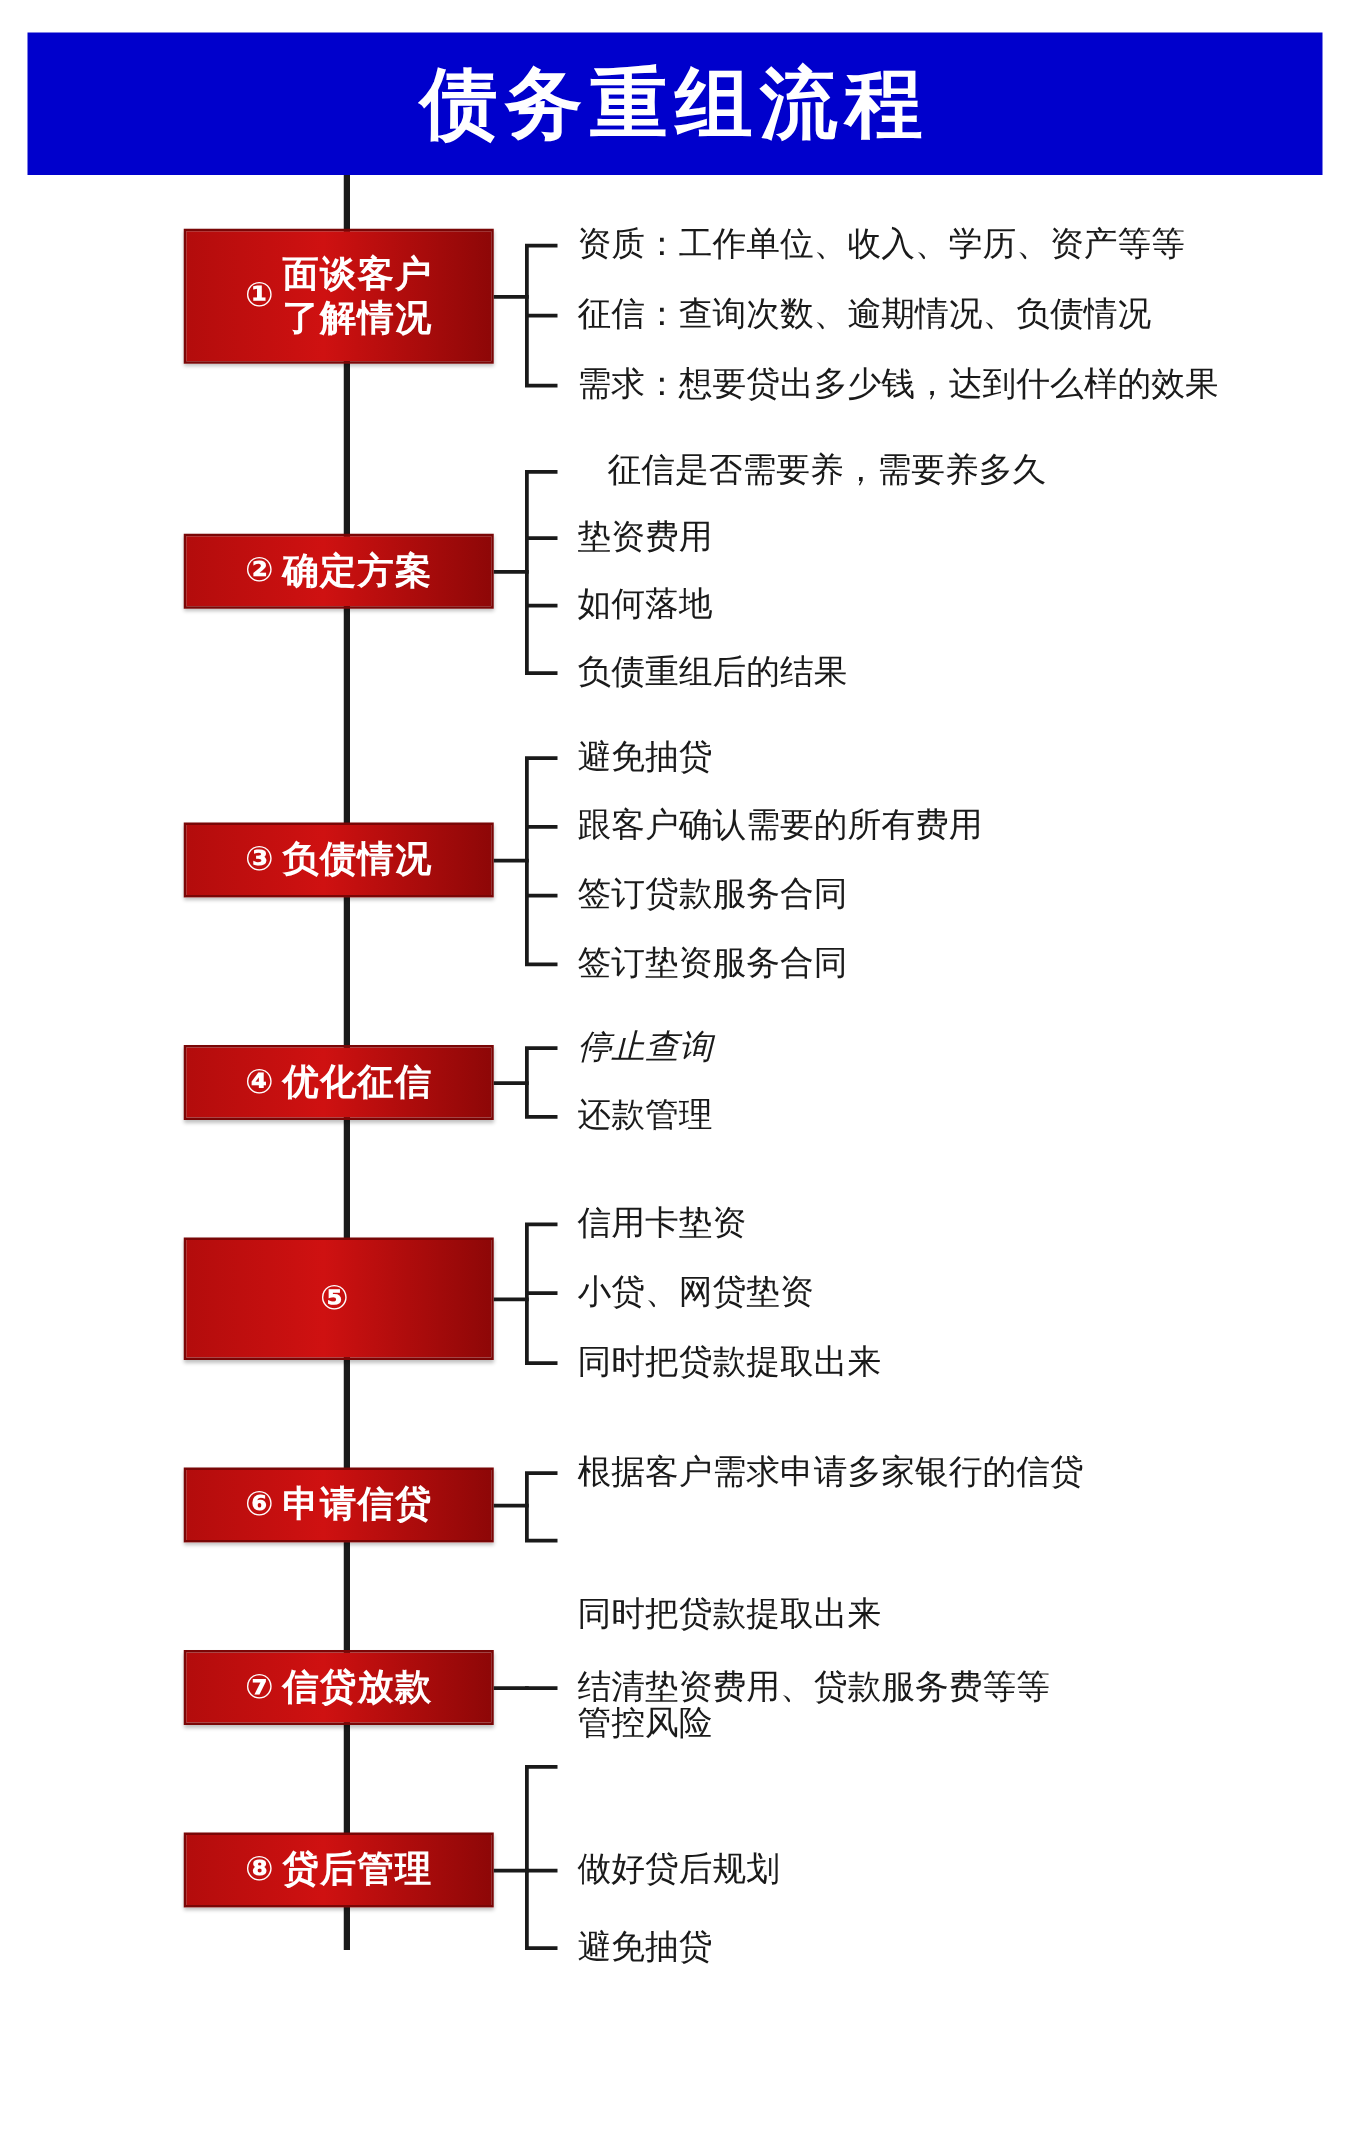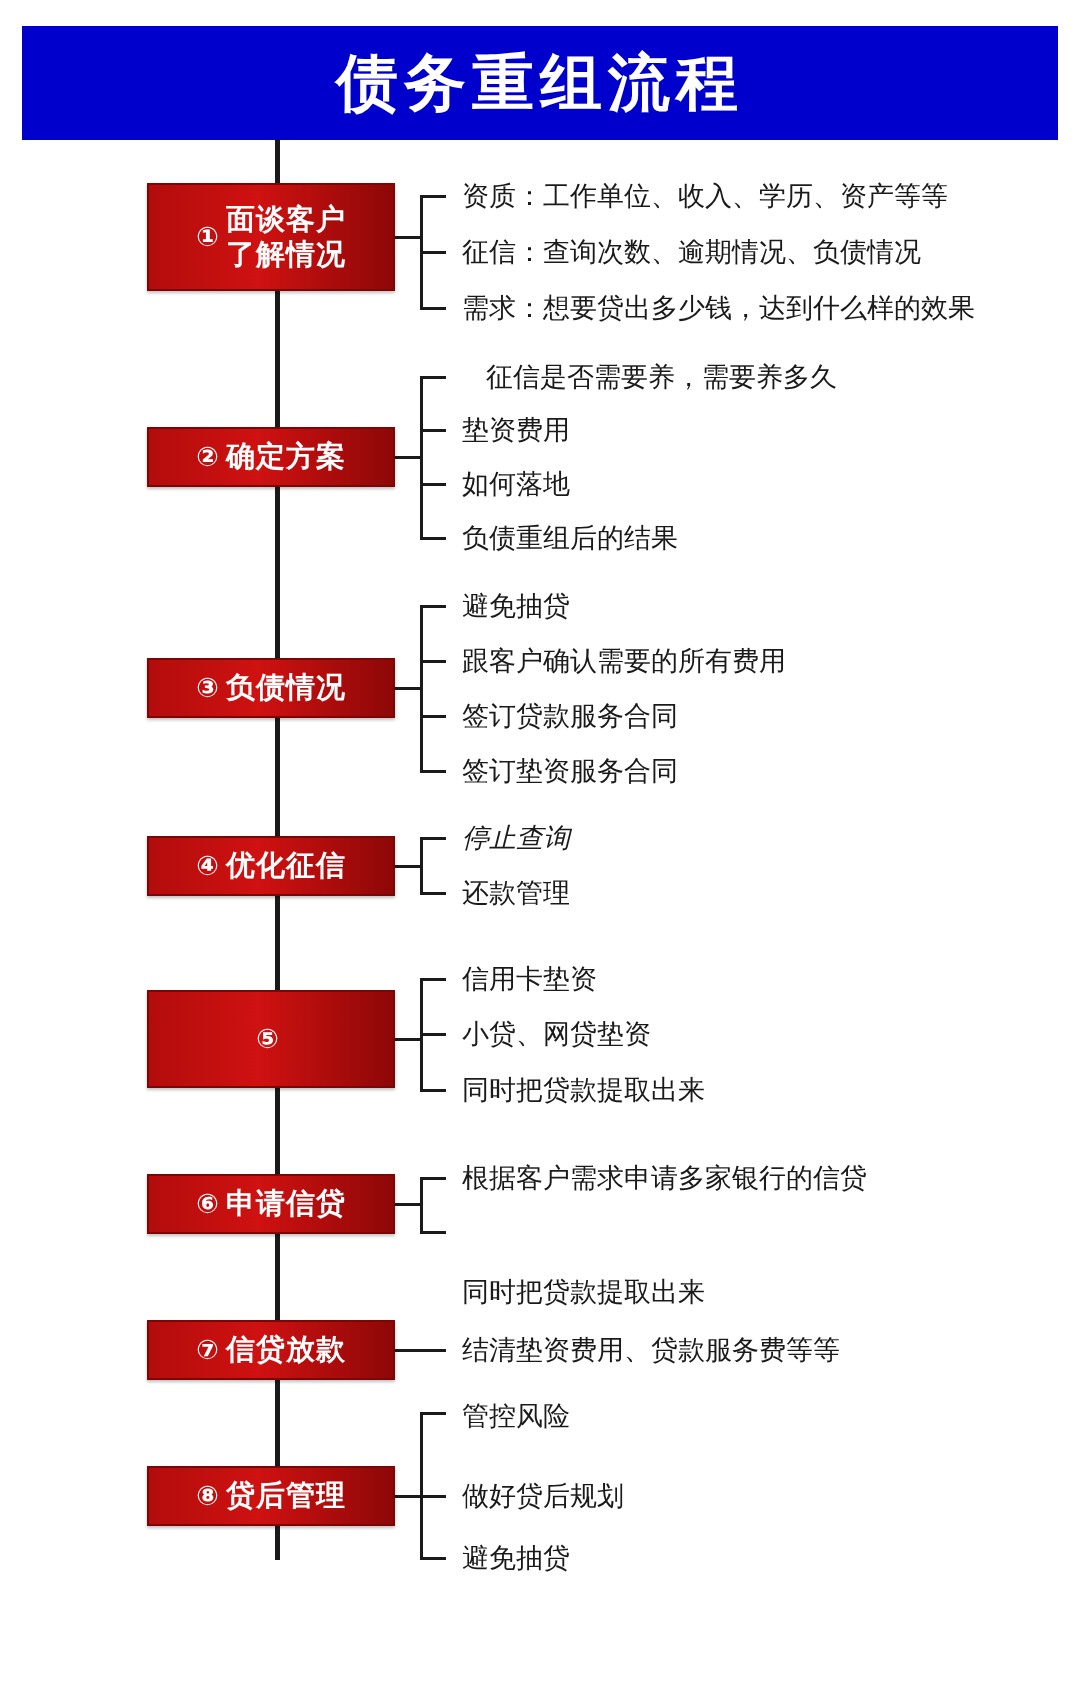--- a/index.html
+++ b/index.html
@@ -210,19 +210,19 @@
       <div class="detail" style="left: 462px; top: 1336px;">结清垫资费用、贷款服务费等等</div>
     </div>
     <div class="step">
       <div class="step-box" style="top: 1466px; height: 60px;">
         <span class="num">⑧</span>
         <span class="lbl">贷后管理</span>
       </div>
       <div class="stub" style="left: 395px; top: 1495px; width: 28px;"></div>
       <div class="bracket" style="left: 420px; top: 1413px; height: 145px;"></div>
       <div class="tick" style="left: 420px; top: 1412px;"></div>
-      <div class="detail" style="left: 462px; top: 1402px;">管控风险</div>
+      <div class="detail" style="left: 462px; top: 1365px;">管控风险</div>
       <div class="tick" style="left: 420px; top: 1495px;"></div>
       <div class="detail" style="left: 462px; top: 1482px;">做好贷后规划</div>
       <div class="tick" style="left: 420px; top: 1557px;"></div>
       <div class="detail" style="left: 462px; top: 1544px;">避免抽贷</div>
     </div>
   </div>
 
 </body></html>

